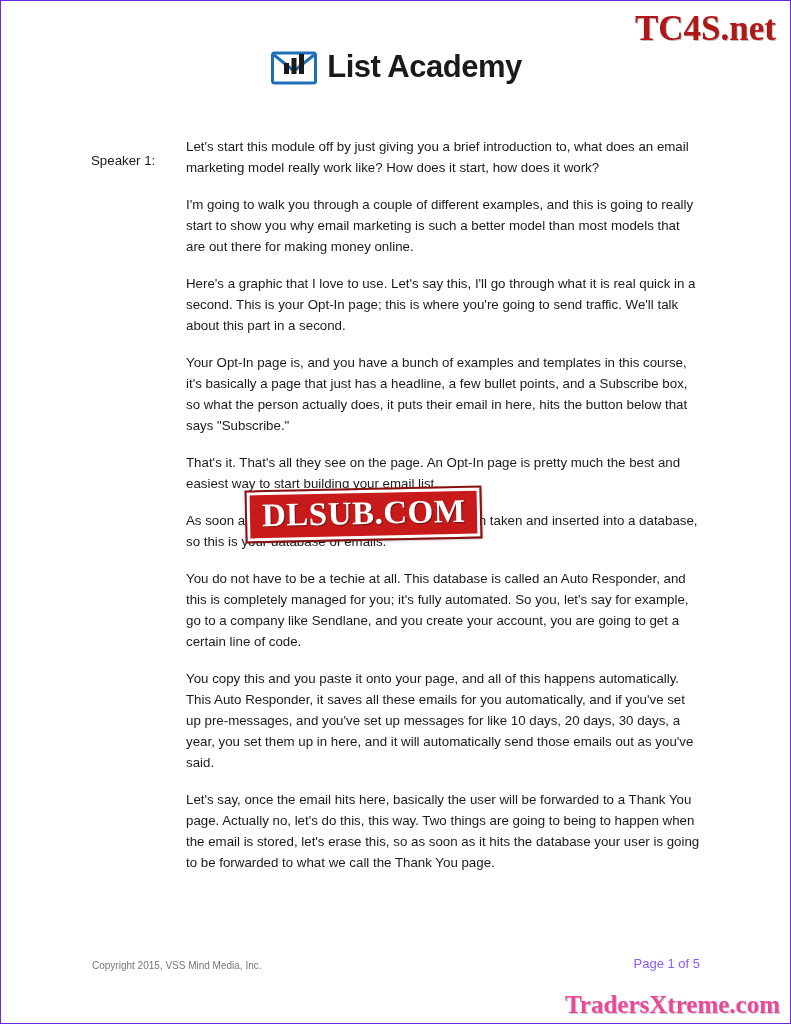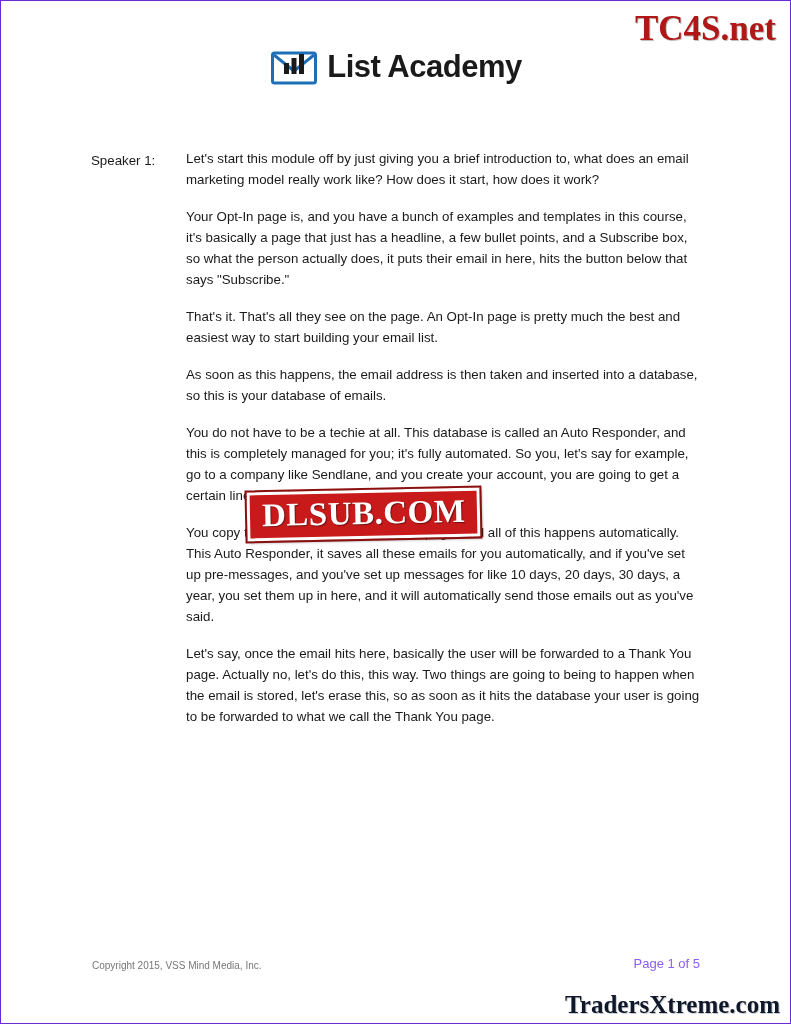--- a/index.html
+++ b/index.html
@@ -77,21 +77,21 @@
   .content {
     position: absolute;
     left: 185px;
     top: 131px;
     width: 515px;
   }
   .para {
     font-size: 13.3px;
     line-height: 21px;
     color: #1a1a1a;
-    margin: 16px 0 16px 0;
+    margin: 4px 0 16px 0;
     text-align: left;
   }
   .para:last-child { margin-bottom: 0; }
 
   
   .wm-center {
     position: absolute;
     top: 489px;
     left: 246px;
     font-family: "Liberation Serif", serif;
@@ -128,21 +128,21 @@
   }
 
   
   .wm-bottom {
     position: absolute;
     right: 10px;
     bottom: 4px;
     font-family: "Liberation Serif", serif;
     font-weight: bold;
     font-size: 25px;
-    color: #0f172a;
+    color: #ec4899;
     text-shadow: 1px 1px 0 rgba(0,0,0,0.2);
     white-space: nowrap;
   }
 </style>
 </head>
 <body>
 
 <div class="page">
 
   <div class="wm-top">TC4S.net</div>
@@ -157,20 +157,22 @@
         <rect x="28" y="5" width="5" height="20" fill="#1a1a1a"></rect>
       </svg>
     </span>
     <span class="logo-text">List Academy</span>
   </div>
 
   <div class="speaker">Speaker 1:</div>
 
   <div class="content">
     <p class="para">Let's start this module off by just giving you a brief introduction to, what does an email marketing model really work like? How does it start, how does it work?</p>
+    <p class="para">I'm going to walk you through a couple of different examples, and this is going to really start to show you why email marketing is such a better model than most models that are out there for making money online.</p>
+    <p class="para"> Here's a graphic that I love to use. Let's say this, I'll go through what it is real quick in a second. This is your Opt-In page; this is where you're going to send traffic. We'll talk about this part in a second.</p>
     <p class="para">Your Opt-In page is, and you have a bunch of examples and templates in this course, it's basically a page that just has a headline, a few bullet points, and a Subscribe box, so what the person actually does, it puts their email in here, hits the button below that says "Subscribe."</p>
     <p class="para">That's it. That's all they see on the page. An Opt-In page is pretty much the best and easiest way to start building your email list.</p>
     <p class="para">As soon as this happens, the email address is then taken and inserted into a database, so this is your database of emails.</p>
     <p class="para">You do not have to be a techie at all. This database is called an Auto Responder, and this is completely managed for you; it's fully automated. So you, let's say for example, go to a company like Sendlane, and you create your account, you are going to get a certain line of code.</p>
     <p class="para">You copy this and you paste it onto your page, and all of this happens automatically. This Auto Responder, it saves all these emails for you automatically, and if you've set up pre-messages, and you've set up messages for like 10 days, 20 days, 30 days, a year, you set them up in here, and it will automatically send those emails out as you've said.</p>
     <p class="para">Let's say, once the email hits here, basically the user will be forwarded to a Thank You page. Actually no, let's do this, this way. Two things are going to being to happen when the email is stored, let's erase this, so as soon as it hits the database your user is going to be forwarded to what we call the Thank You page.</p>
   </div>
 
   <div class="wm-center">DLSUB.COM</div>
 

